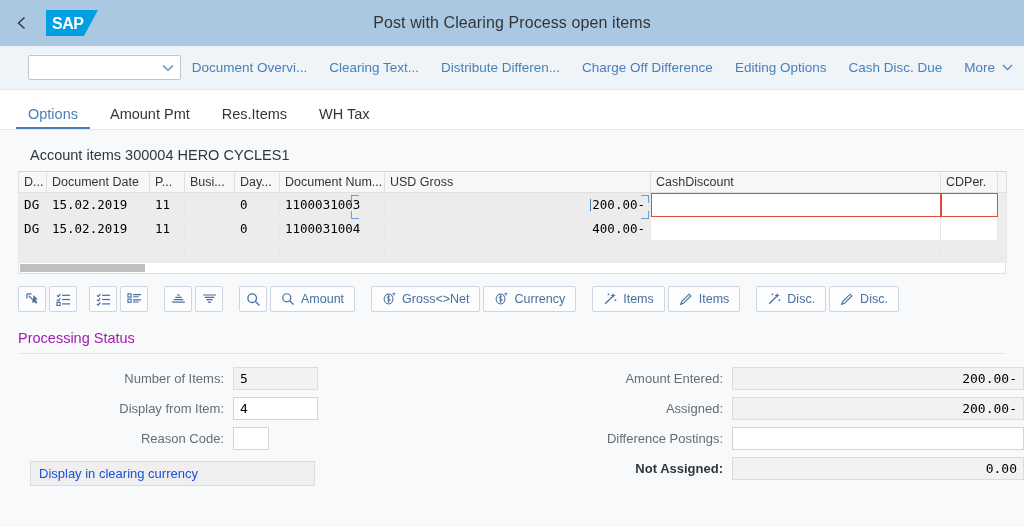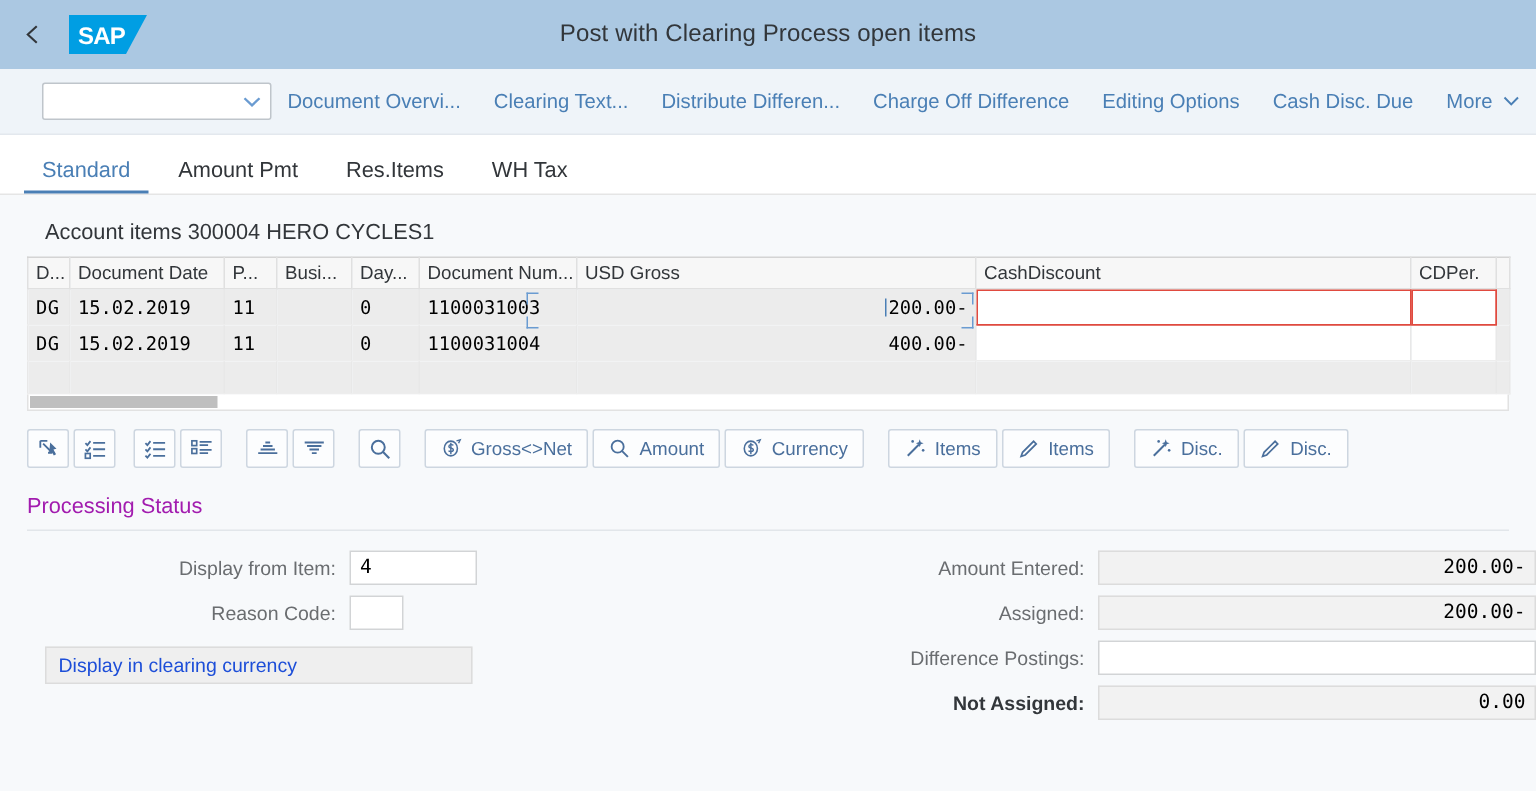--- a/index.html
+++ b/index.html
@@ -388,21 +388,21 @@
   <div class="tb-action">Cash Disc. Due</div>
   <div class="tb-action tb-more">
     <span>More</span>
     <svg width="11" height="7" viewBox="0 0 11 7">
       <path d="M1 1 L5.5 5.6 L10 1" fill="none" stroke="#4a7fb5" stroke-width="1.3"></path>
     </svg>
   </div>
 </div>
 
 <div class="tabbar">
-  <div class="tab active">Standard</div>
+  <div class="tab active">Options</div>
   <div class="tab">Amount Pmt</div>
   <div class="tab">Res.Items</div>
   <div class="tab">WH Tax</div>
 </div>
 
 <div class="content">
 
   <div class="section-title">Account items 300004 HERO CYCLES1</div>
 
   <div class="table-wrap">
@@ -542,40 +542,40 @@
       </svg>
     </div>
 
     <div class="btn icon-only gap-md">
       <svg width="15" height="15" viewBox="0 0 16 16">
         <circle cx="6.6" cy="6.6" r="4.6" fill="none" stroke="#4a6f9c" stroke-width="1.4"></circle>
         <path d="M10 10 L14.4 14.4" stroke="#4a6f9c" stroke-width="1.5"></path>
       </svg>
     </div>
 
+    <div class="btn">
+      <svg width="14" height="14" viewBox="0 0 16 16">
+        <circle cx="6.6" cy="6.6" r="4.6" fill="none" stroke="#4a6f9c" stroke-width="1.4"></circle>
+        <path d="M10 10 L14.4 14.4" stroke="#4a6f9c" stroke-width="1.5"></path>
+      </svg>
+      <span>Amount</span>
+    </div>
+
     <div class="btn gap-md">
       <svg width="14" height="14" viewBox="0 0 16 16">
         <ellipse cx="7.5" cy="8" rx="5" ry="5.6" fill="none" stroke="#4a6f9c" stroke-width="1.2"></ellipse>
         <path d="M7.5 3.6v8.8" stroke="#4a6f9c" stroke-width="1.1"></path>
         <path d="M9.4 5.6c-.6-.8-3.4-.9-3.4.8s3.4.7 3.4 2.6c0 1.8-3 1.6-3.6.6" fill="none" stroke="#4a6f9c" stroke-width="1.1"></path>
         <path d="M11.8 2.2 L14.6 1.4 L13.4 4" fill="none" stroke="#4a6f9c" stroke-width="1.1"></path>
       </svg>
       <span>Gross&lt;&gt;Net</span>
     </div>
 
     <div class="btn">
       <svg width="14" height="14" viewBox="0 0 16 16">
-        <circle cx="6.6" cy="6.6" r="4.6" fill="none" stroke="#4a6f9c" stroke-width="1.4"></circle>
-        <path d="M10 10 L14.4 14.4" stroke="#4a6f9c" stroke-width="1.5"></path>
-      </svg>
-      <span>Amount</span>
-    </div>
-
-    <div class="btn">
-      <svg width="14" height="14" viewBox="0 0 16 16">
         <ellipse cx="7.5" cy="8" rx="5" ry="5.6" fill="none" stroke="#4a6f9c" stroke-width="1.2"></ellipse>
         <path d="M7.5 3.6v8.8" stroke="#4a6f9c" stroke-width="1.1"></path>
         <path d="M9.4 5.6c-.6-.8-3.4-.9-3.4.8s3.4.7 3.4 2.6c0 1.8-3 1.6-3.6.6" fill="none" stroke="#4a6f9c" stroke-width="1.1"></path>
         <path d="M11.8 2.2 L14.6 1.4 L13.4 4" fill="none" stroke="#4a6f9c" stroke-width="1.1"></path>
       </svg>
       <span>Currency</span>
     </div>
 
     <div class="btn gap-md">
       <svg width="14" height="14" viewBox="0 0 16 16">
@@ -611,20 +611,24 @@
       <span>Disc.</span>
     </div>
   </div>
 
   <div class="ps-title">Processing Status</div>
   <div class="ps-rule"></div>
 
   <div class="ps-grid">
 
     <div class="ps-col left">
+      <div class="ps-row">
+        <div class="ps-label">Number of Items:</div>
+        <div class="fld ro w85">5</div>
+      </div>
       <div class="ps-row">
         <div class="ps-label">Display from Item:</div>
         <div class="fld w85">4</div>
       </div>
       <div class="ps-row">
         <div class="ps-label">Reason Code:</div>
         <div class="fld w36"></div>
       </div>
       <div class="banner">Display in clearing currency</div>
     </div>

